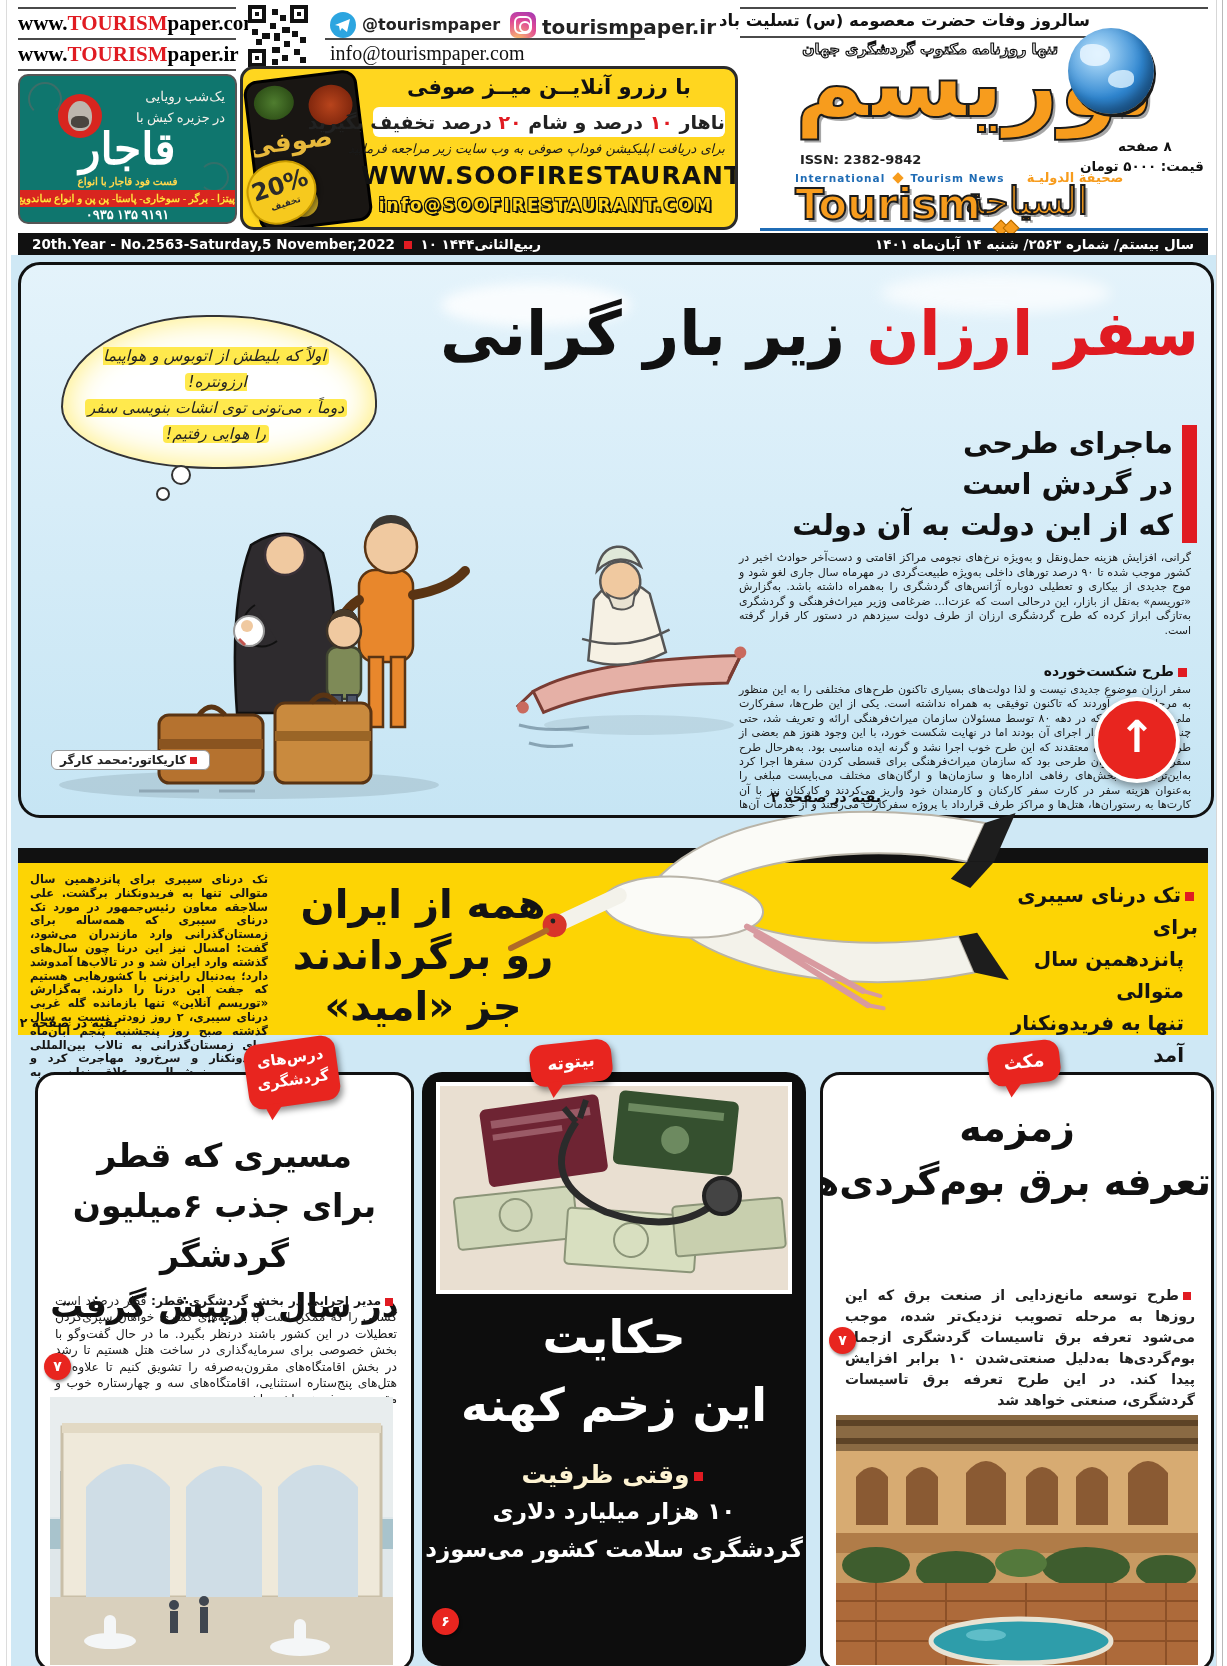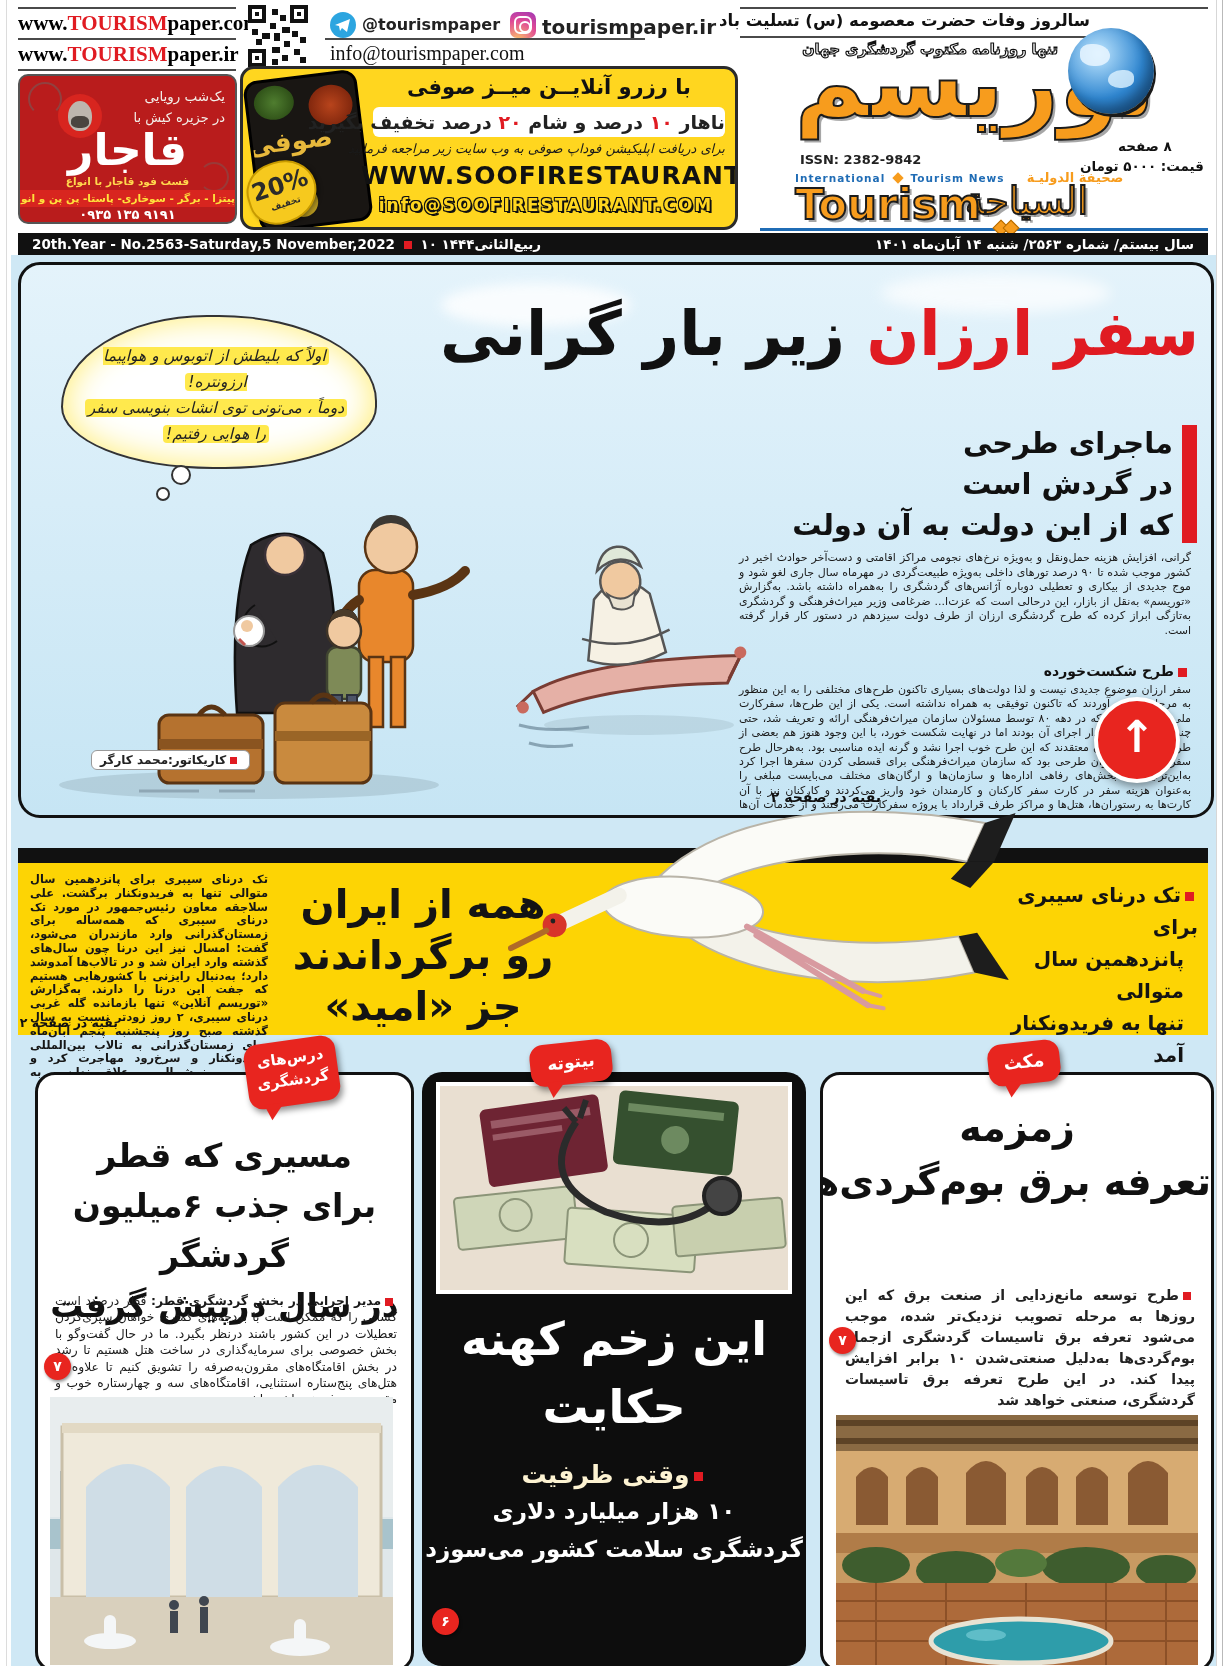--- a/index.html
+++ b/index.html
@@ -110,21 +110,21 @@
   <div class="abs" style="left:795px;top:172px;width:195px;font-size:10.5px;font-weight:bold;color:#1f6cb5;text-align:center;letter-spacing:1px;white-space:nowrap;">
     <span>International</span>
     <span style="display:inline-block;width:8px;height:8px;background:#f79c1d;transform:rotate(45deg);margin:0 4px;"></span>
     <span>Tourism News</span>
   </div>
   <div class="abs masthead-orange" style="left:788px;top:182px;width:200px;font-size:42px;font-weight:bold;text-align:center;line-height:46px;">Tourism</div>
   <div class="abs" style="left:760px;top:228px;width:448px;height:3px;background:#1f6cb5;"></div>
   <div class="abs" style="left:995px;top:222px;width:10px;height:10px;background:#f79c1d;transform:rotate(45deg);border:1px solid #b36a00;"></div>
   <div class="abs" style="left:1005px;top:222px;width:10px;height:10px;background:#f79c1d;transform:rotate(45deg);border:1px solid #b36a00;"></div>
 
-  <div class="abs" style="left:18px;top:74px;width:215px;height:146px;background:#b91c1c;border:2px solid #555;border-radius:10px;overflow:hidden;color:#eee;">
+  <div class="abs" style="left:18px;top:74px;width:215px;height:146px;background:#0f766e;border:2px solid #555;border-radius:10px;overflow:hidden;color:#eee;font-family:Liberation Serif, serif;">
     <div style="position:absolute;left:8px;top:6px;width:30px;height:30px;border:2px solid #6a6764;border-radius:50%;border-bottom-color:transparent;opacity:.5;"></div>
     <div style="position:absolute;right:6px;bottom:30px;width:26px;height:26px;border:2px solid #6a6764;border-radius:50%;border-left-color:transparent;opacity:.4;"></div>
     <div class="abs" style="left:38px;top:18px;width:44px;height:44px;border-radius:50%;background:#d8251f;overflow:hidden;">
       <div style="position:absolute;left:10px;top:7px;width:24px;height:30px;background:#bdb6ae;border-radius:50% 50% 45% 45%;"></div>
       <div style="position:absolute;left:13px;top:22px;width:18px;height:12px;background:#4a443f;border-radius:40%;"></div>
     </div>
     <div class="abs rtl" style="right:10px;top:12px;font-size:13.5px;color:#f3efe9;white-space:nowrap;">یک‌شب رویایی</div>
     <div class="abs rtl" style="right:10px;top:34px;font-size:13px;color:#f3efe9;white-space:nowrap;">در جزیره کیش با</div>
     <div class="abs rtl" style="right:0;left:0;top:50px;font-size:44px;font-weight:bold;color:#fff;text-align:center;line-height:48px;">قاجار</div>
     <div class="abs rtl" style="right:0;left:0;top:99px;font-size:10.5px;font-weight:bold;color:#ffd74d;text-align:center;">فست فود قاجار با انواع</div>
@@ -250,21 +250,21 @@
 
       <rect x="120" y="320" width="104" height="68" rx="10" fill="#b5722f" stroke="#5a3413" stroke-width="3"></rect>
       <rect x="120" y="344" width="104" height="10" fill="#8a5420"></rect>
       <path d="M160 320 q12 -16 26 0" stroke="#5a3413" stroke-width="5" fill="none"></path>
       <rect x="236" y="308" width="96" height="80" rx="10" fill="#c98a3e" stroke="#5a3413" stroke-width="3"></rect>
       <rect x="236" y="336" width="96" height="10" fill="#9a6526"></rect>
       <path d="M272 308 q12 -16 26 0" stroke="#5a3413" stroke-width="5" fill="none"></path>
       <path d="M100 396 h60 m20 0 h36" stroke="#8fa7b5" stroke-width="3"></path>
     </svg>
 
-    <div class="abs rtl" style="left:30px;top:485px;background:#fff;border:1.5px solid #999;border-radius:6px;padding:2px 8px;font-size:12px;font-weight:bold;color:#222;margin-left:40px;">
+    <div class="abs rtl" style="left:30px;top:485px;background:#fff;border:1.5px solid #999;border-radius:6px;padding:2px 8px;font-size:12px;font-weight:bold;color:#222;">
       <span class="sq" style="width:7px;height:7px;"></span><span>کاریکاتور:محمد کارگر</span>
     </div>
   </div>
 
   <div class="abs" style="left:1094px;top:697px;width:78px;height:78px;border-radius:50%;background:#e8251f;border:4px solid #fff;box-shadow:0 4px 8px rgba(0,0,0,.4);color:#fff;font-size:44px;font-weight:bold;text-align:center;line-height:72px;">
     <span>↑</span>
   </div>
 
   <div class="abs" style="left:18px;top:848px;width:1190px;height:15px;background:#111;"></div>
   <div class="abs" style="left:18px;top:863px;width:1190px;height:172px;background:#fdd404;overflow:visible;">
@@ -377,22 +377,22 @@
           <circle cx="195" cy="158" r="17" fill="none" stroke="#8b9478" stroke-width="2" transform="rotate(4 195 158)"></circle>
         </g>
       <g>
           <rect x="238" y="120" width="110" height="50" rx="4" fill="#c8cfae" stroke="#8b9478" stroke-width="2" transform="rotate(-5 293 145)"></rect>
         </g>
       <path d="M140 40 q-40 60 30 90 q70 24 110 -10" stroke="#2b2b2b" stroke-width="7" fill="none"></path>
       <circle cx="286" cy="114" r="18" fill="#444" stroke="#222" stroke-width="4"></circle>
       <path d="M140 40 l-12 -14 m16 10 l6 -18" stroke="#2b2b2b" stroke-width="6"></path>
     </svg>
     <div class="abs rtl" style="left:0;right:0;top:232px;color:#fff;font-weight:bold;text-align:center;">
+      <div style="font-size:46px;line-height:66px;">حکایت</div>
       <div style="font-size:46px;line-height:70px;">این زخم کهنه</div>
-      <div style="font-size:46px;line-height:66px;">حکایت</div>
     </div>
     <div class="abs rtl" style="left:0;right:0;top:388px;font-size:25px;font-weight:bold;color:#fdf3d2;text-align:center;">
       <span class="sq"></span><span>وقتی ظرفیت</span>
     </div>
     <div class="abs rtl" style="left:0;right:0;top:426px;font-size:23px;font-weight:bold;color:#fff;text-align:center;">۱۰ هزار میلیارد دلاری</div>
     <div class="abs rtl" style="left:0;right:0;top:464px;font-size:23px;font-weight:bold;color:#fff;text-align:center;">گردشگری سلامت کشور می‌سوزد</div>
     <div class="abs pagecircle" style="left:10px;top:536px;">۶</div>
   </div>
   <div class="abs badge rtl" style="left:530px;top:1042px;width:82px;height:42px;transform:rotate(-6deg);font-size:17px;line-height:40px;">
     <span>بیتوته</span>

